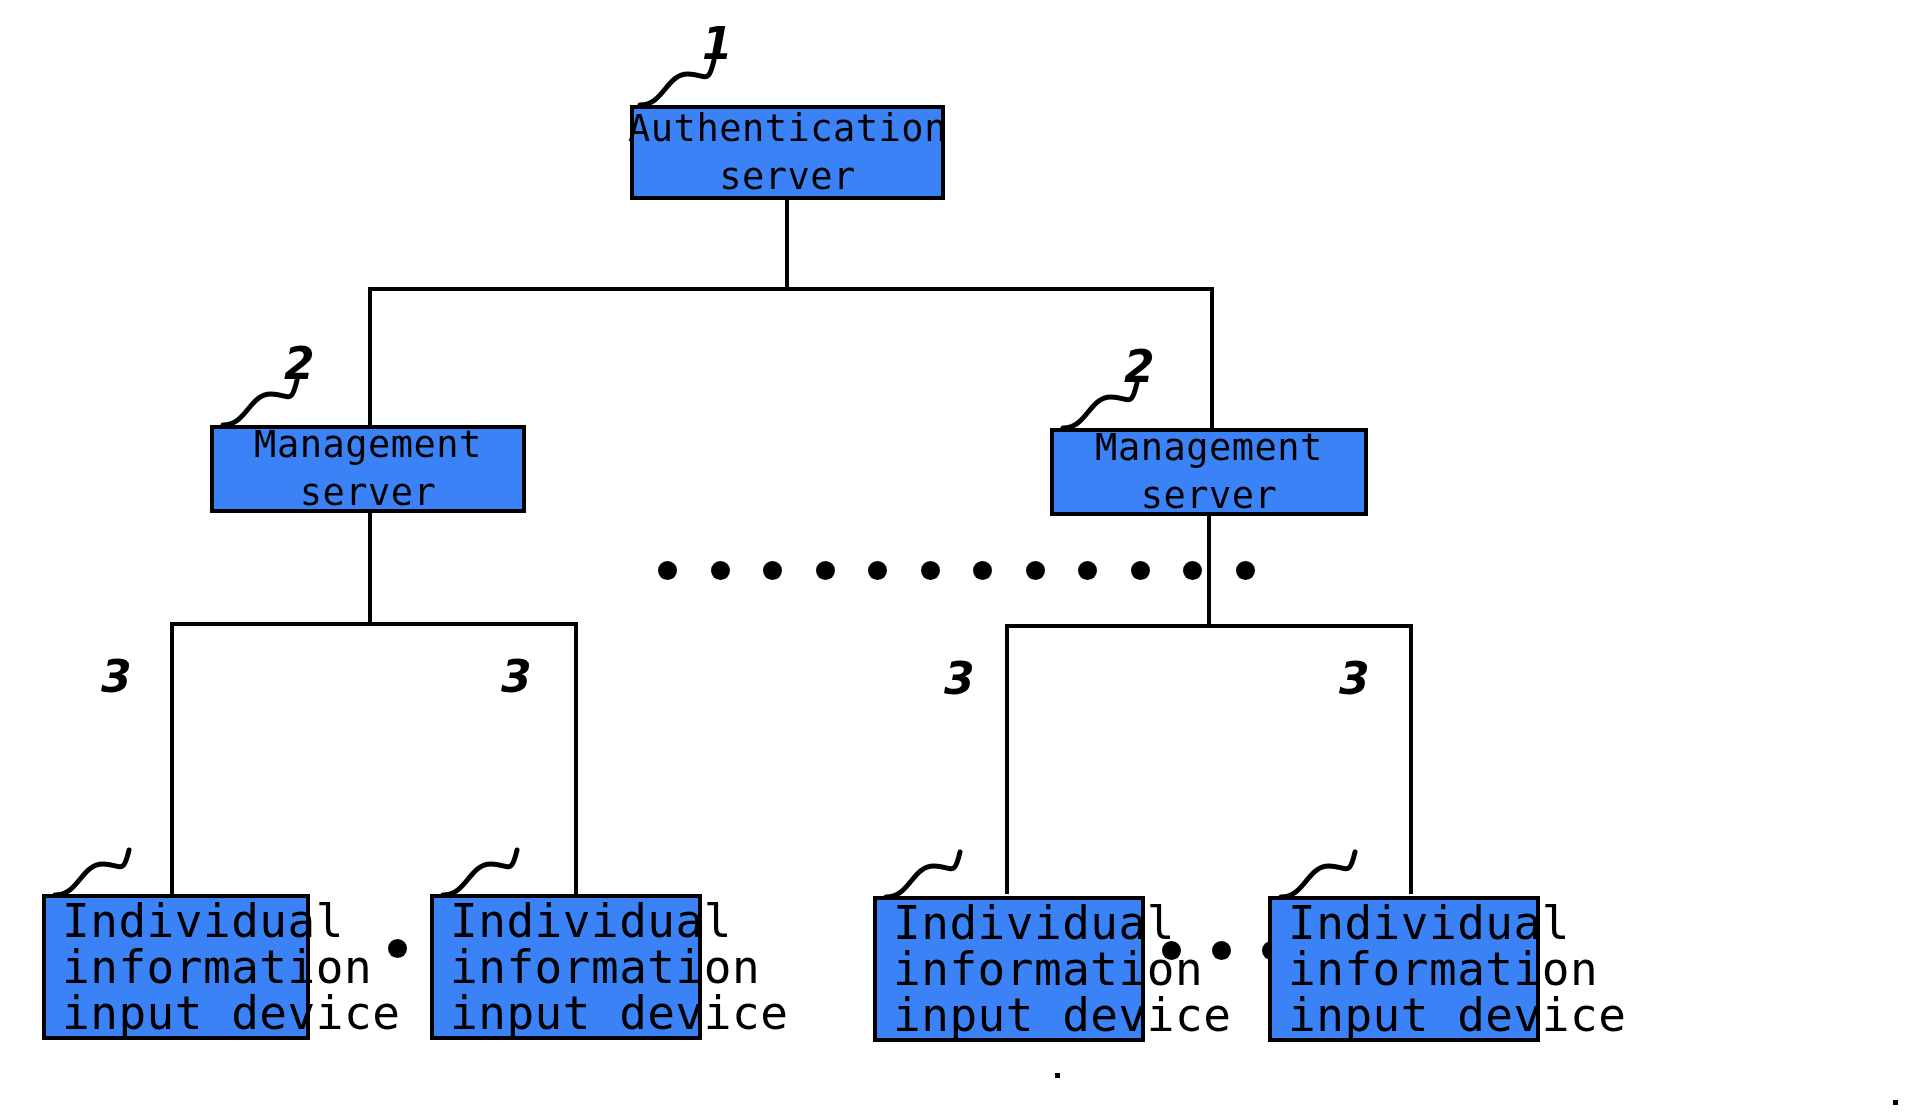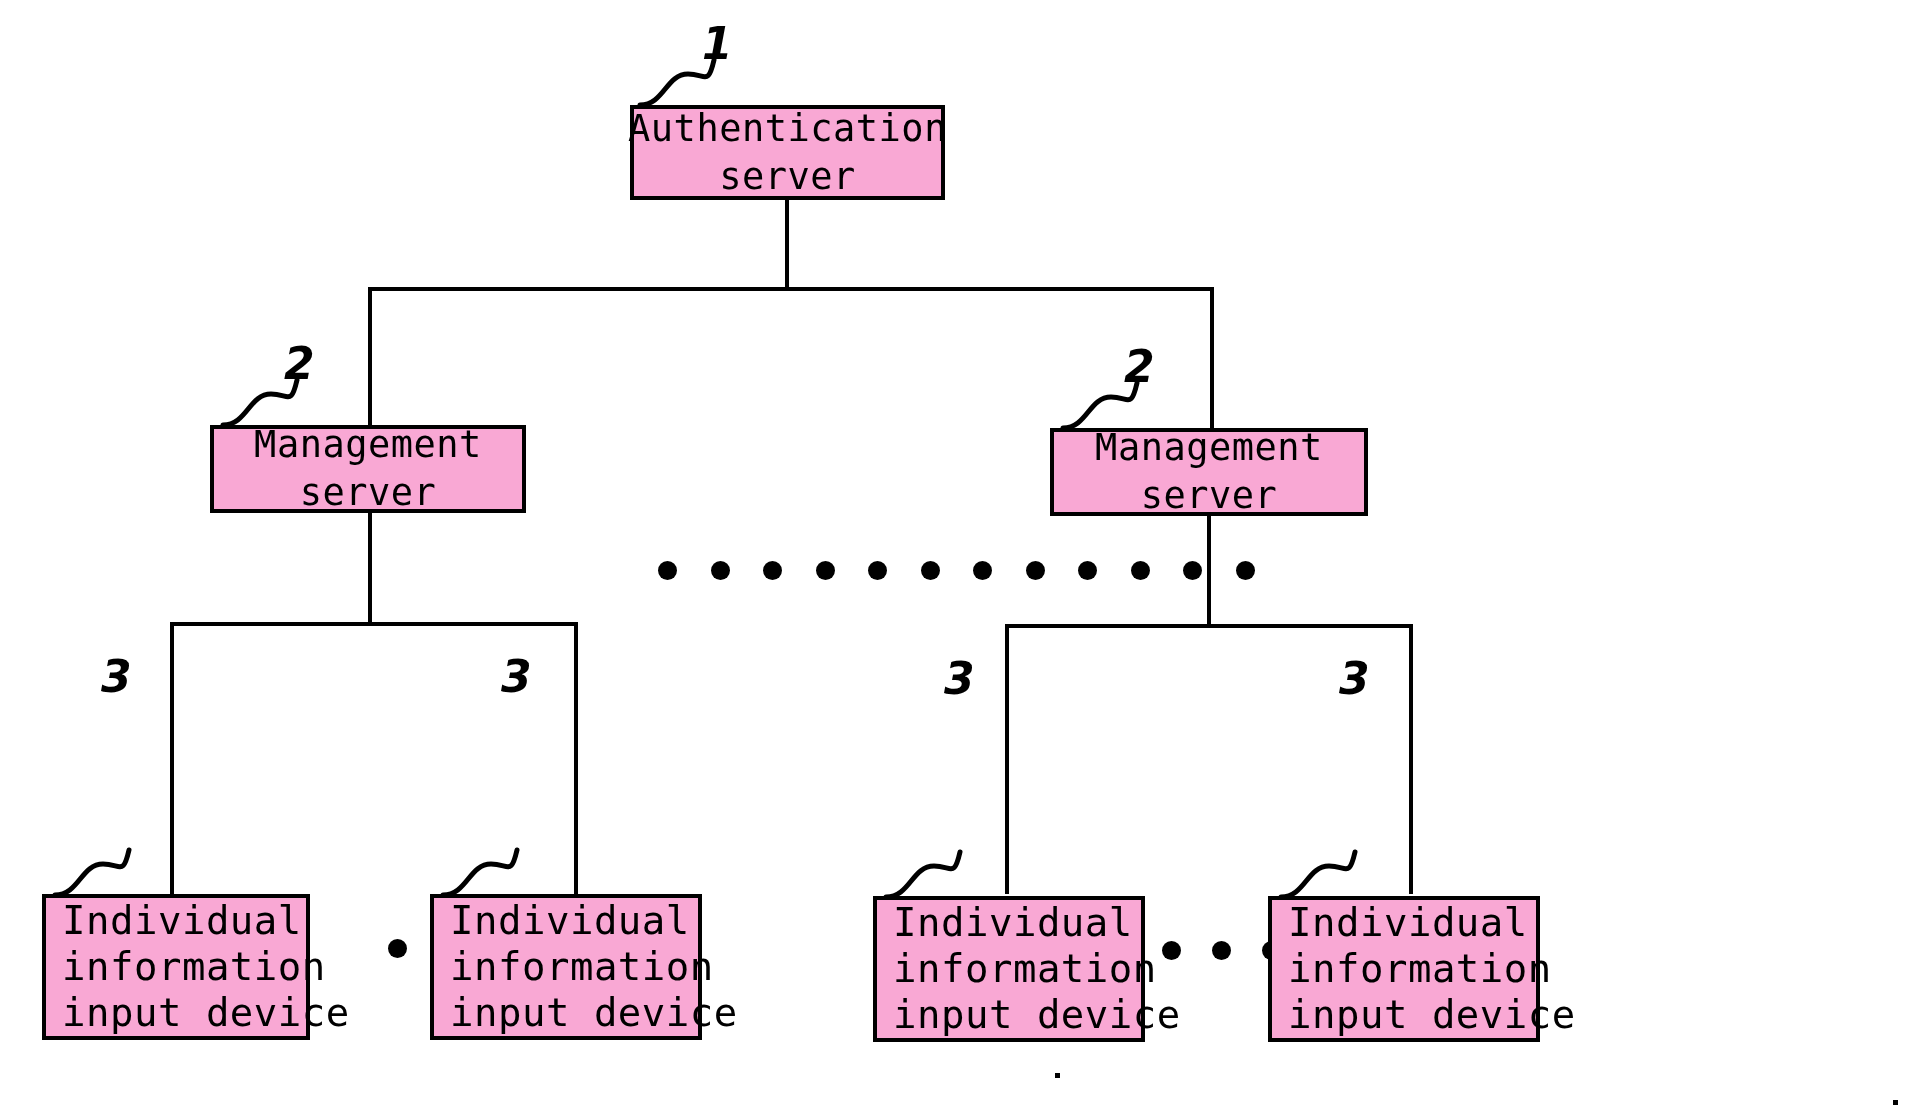--- a/index.html
+++ b/index.html
@@ -12,21 +12,21 @@
     width: 1905px;
     height: 1112px;
     background: #ffffff;
     overflow: hidden;
     font-family: "DejaVu Sans Mono", monospace;
   }
   .box {
     position: absolute;
     box-sizing: border-box;
     border: 4px solid #000000;
-    background: #f9a8d4;
+    background: #3b82f6;
     display: flex;
     flex-direction: column;
     align-items: center;
     justify-content: center;
     color: #000000;
     z-index: 5;
   }
   .box .line {
     display: block;
     white-space: pre;
@@ -34,21 +34,21 @@
   }
   .box-auth {
     font-size: 37px;
     line-height: 48px;
   }
   .box-mgmt {
     font-size: 37px;
     line-height: 48px;
   }
   .box-dev {
-    font-size: 39px;
+    font-size: 46px;
     line-height: 46px;
     align-items: flex-start;
     padding-left: 16px;
   }
   .wire {
     position: absolute;
     background: #000000;
     z-index: 1;
   }
   .wire-h { height: 4px; }

